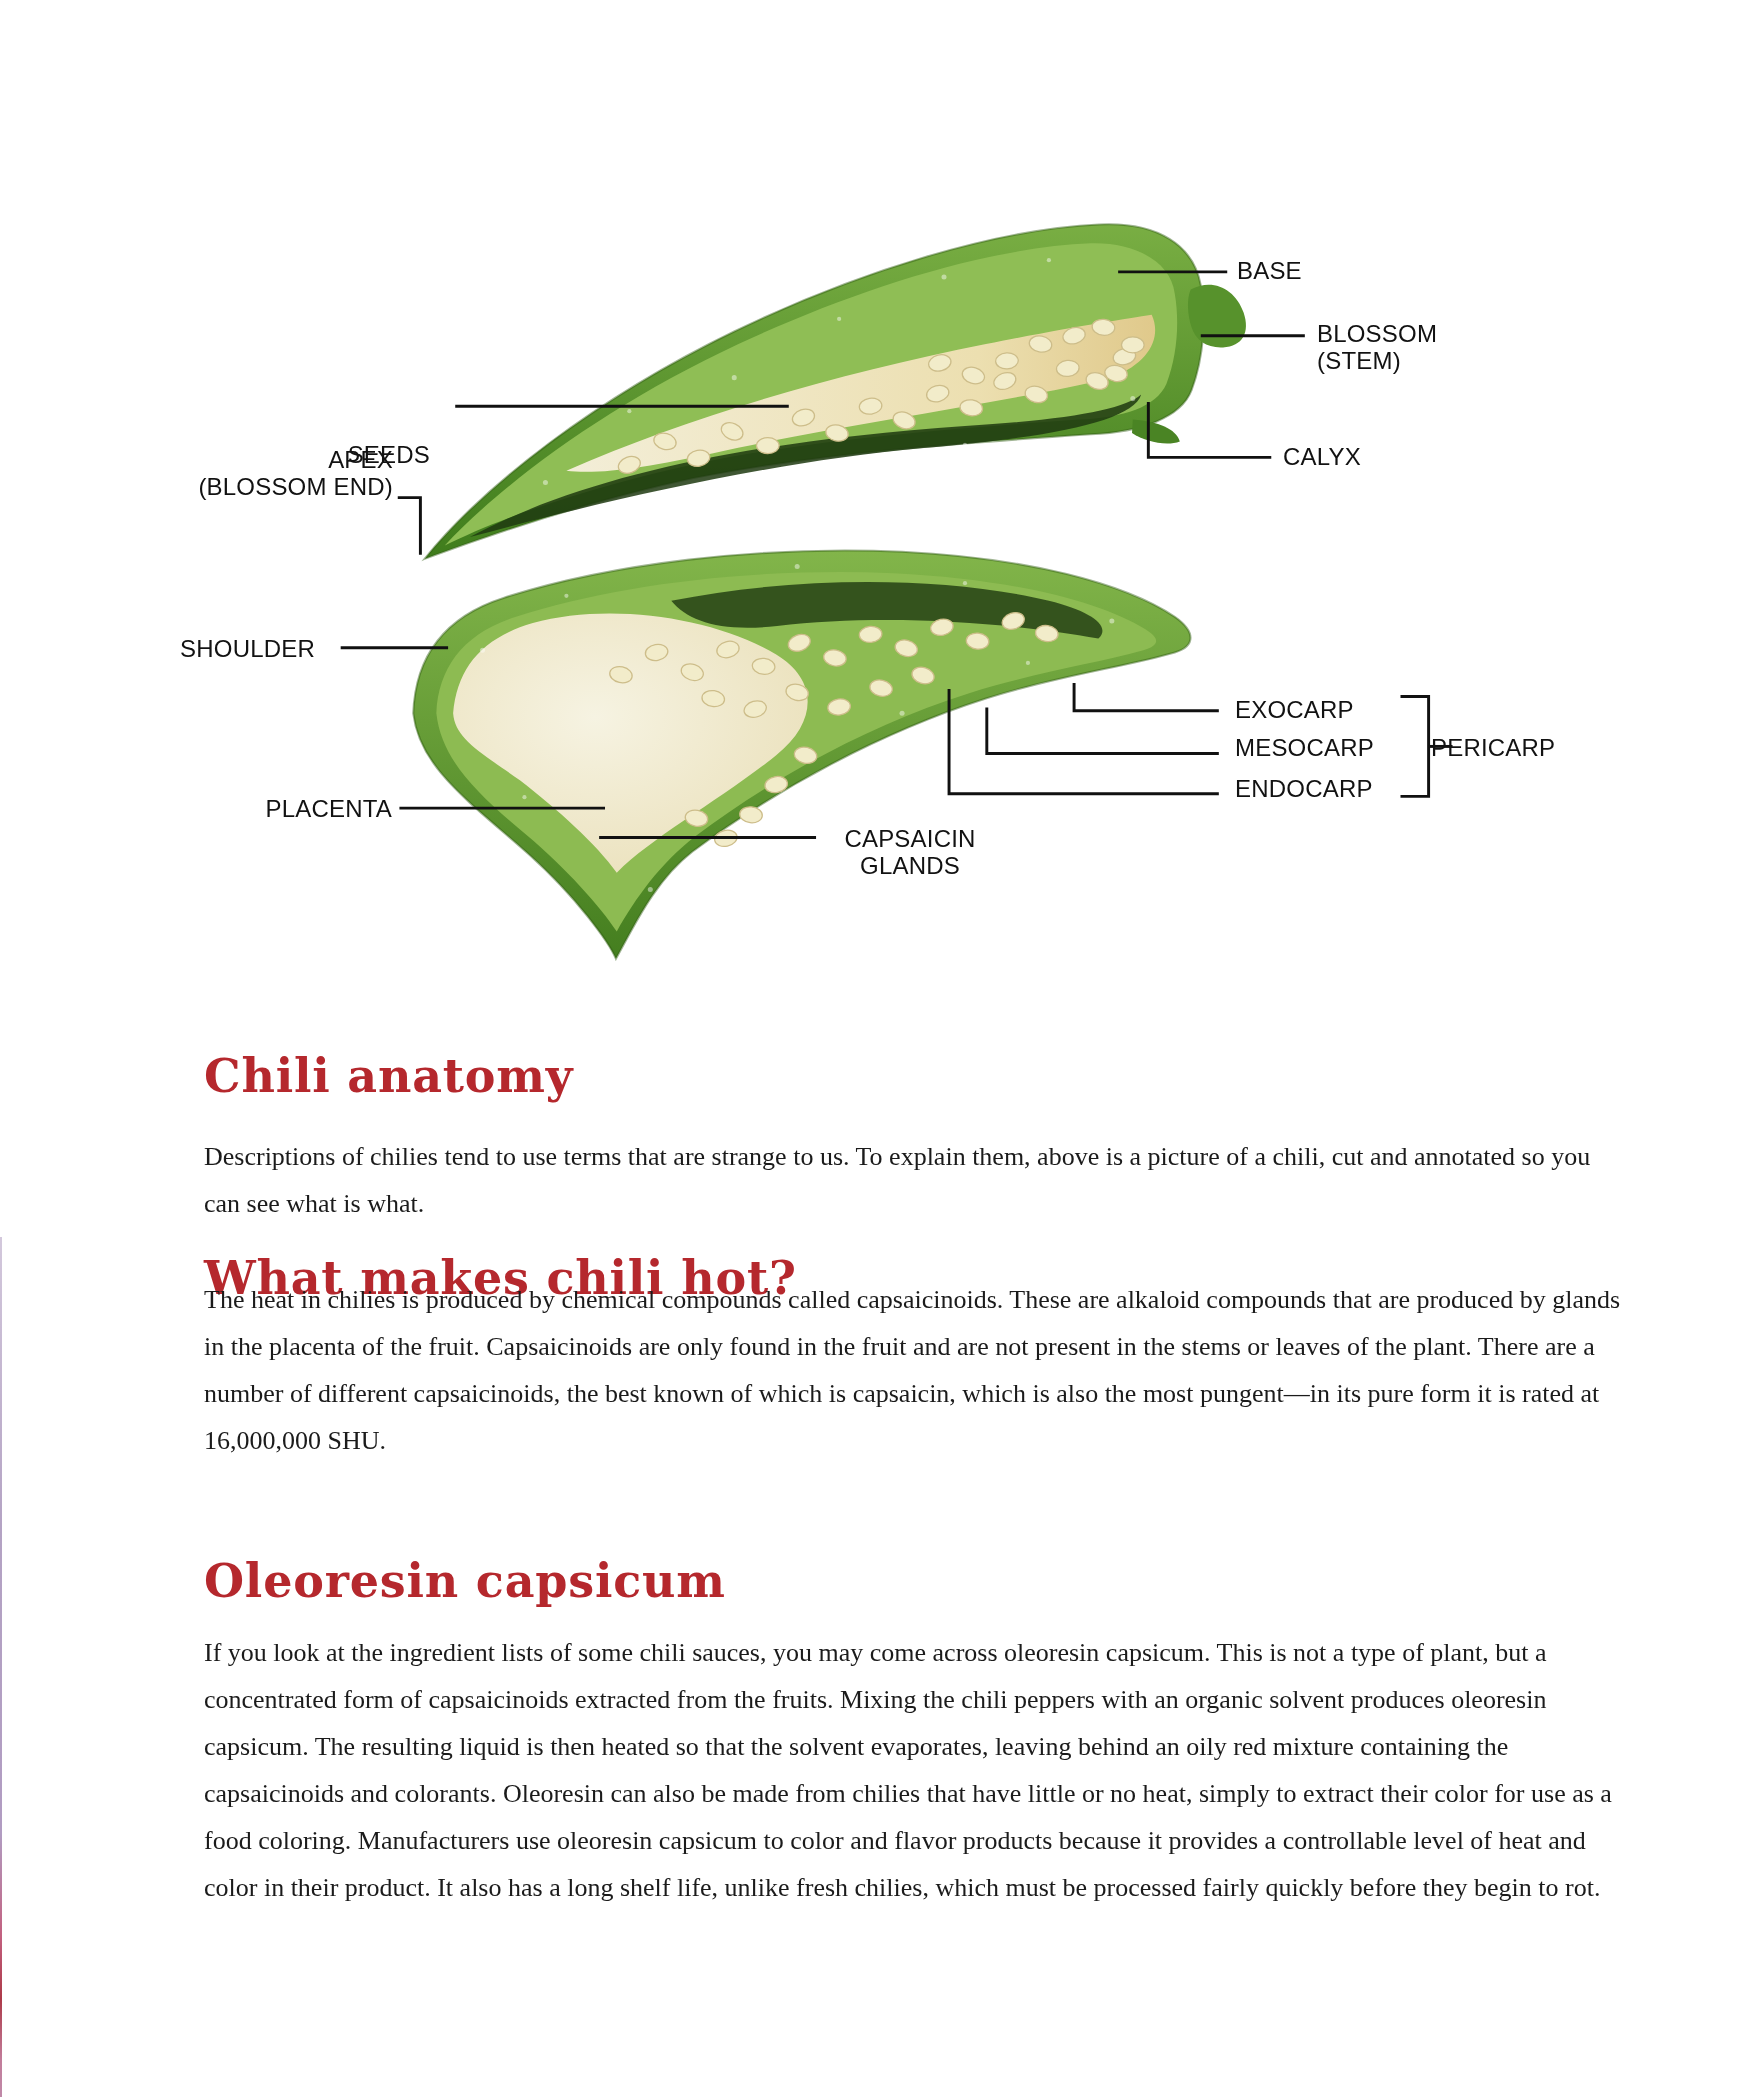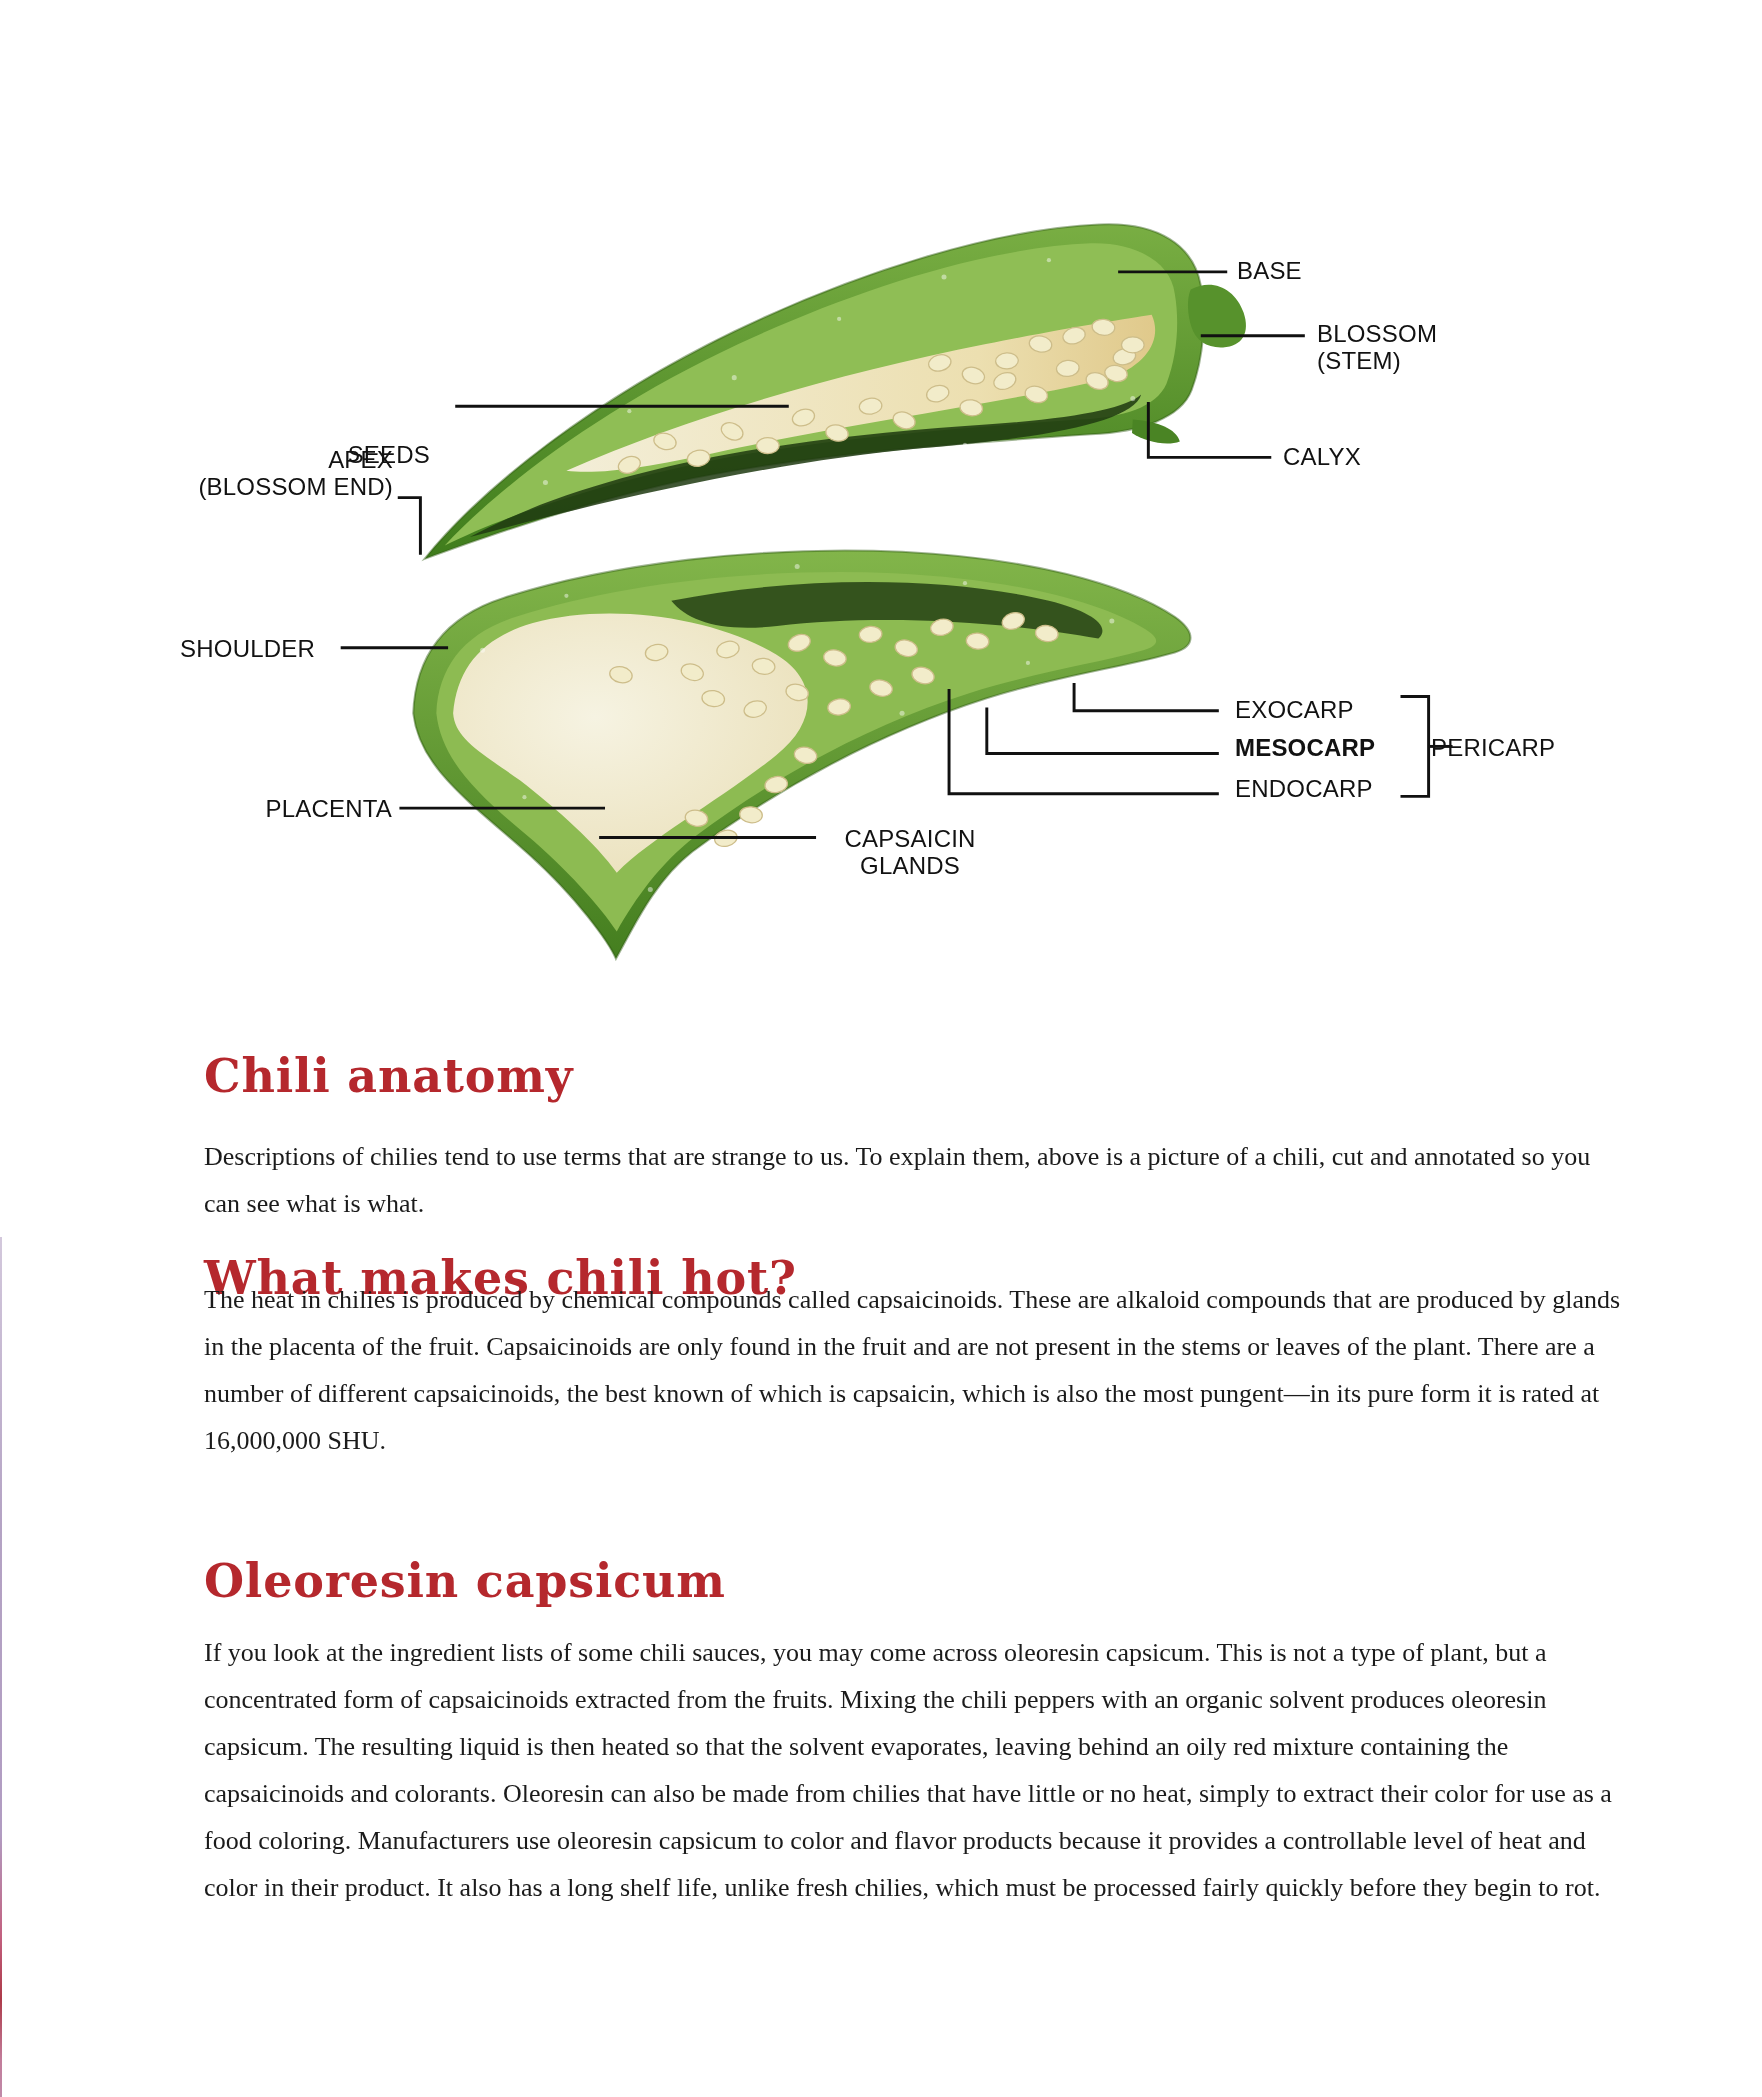--- a/index.html
+++ b/index.html
@@ -196,21 +196,21 @@
   </div>
   <div class="lbl" style="left:1283px;top:443px;">CALYX</div>
   <div class="lbl right" style="left:279px;top:393px;width:151px;margin-top:48px;">SEEDS</div>
   <div class="lbl right" style="left:141px;top:446px;width:252px;">
     <div>APEX</div>
     <div>(BLOSSOM END)</div>
   </div>
   <div class="lbl right" style="left:164px;top:635px;width:151px;">SHOULDER</div>
   <div class="lbl right" style="left:224px;top:795px;width:168px;">PLACENTA</div>
   <div class="lbl" style="left:1235px;top:696px;">EXOCARP</div>
-  <div class="lbl" style="left:1235px;top:734px;font-weight:bold;">MESOCARP</div>
+  <div class="lbl" style="left:1235px;top:734px;">MESOCARP</div>
   <div class="lbl" style="left:1235px;top:775px;">ENDOCARP</div>
   <div class="lbl" style="left:1431px;top:734px;">PERICARP</div>
   <div class="lbl center" style="left:822px;top:825px;width:176px;">
     <div>CAPSAICIN</div>
     <div>GLANDS</div>
   </div>
 </figure>
 
 <h1 class="heading" style="top:1045px;">Chili anatomy</h1>
 <p class="bodytext" style="top:1133px;">Descriptions of chilies tend to use terms that are strange to us. To explain them, above is a picture of a chili, cut and annotated so you can see what is what.</p>

